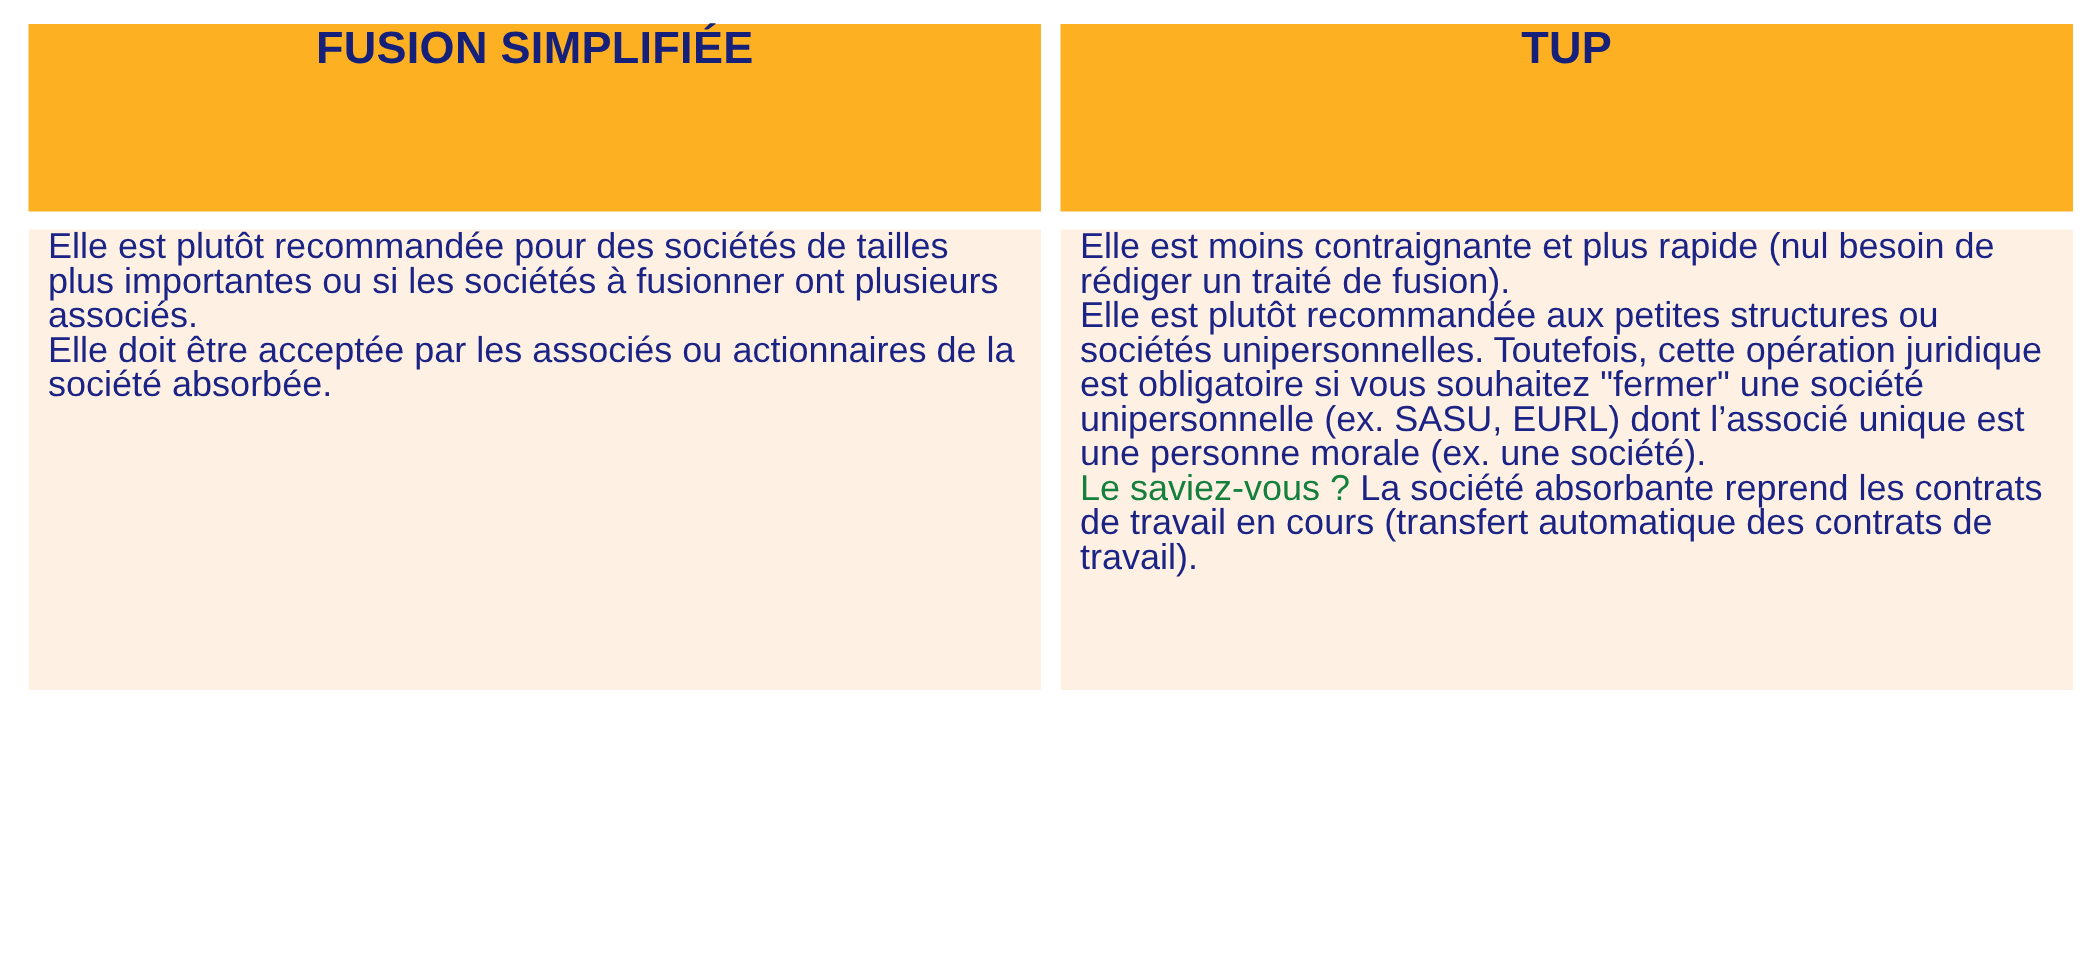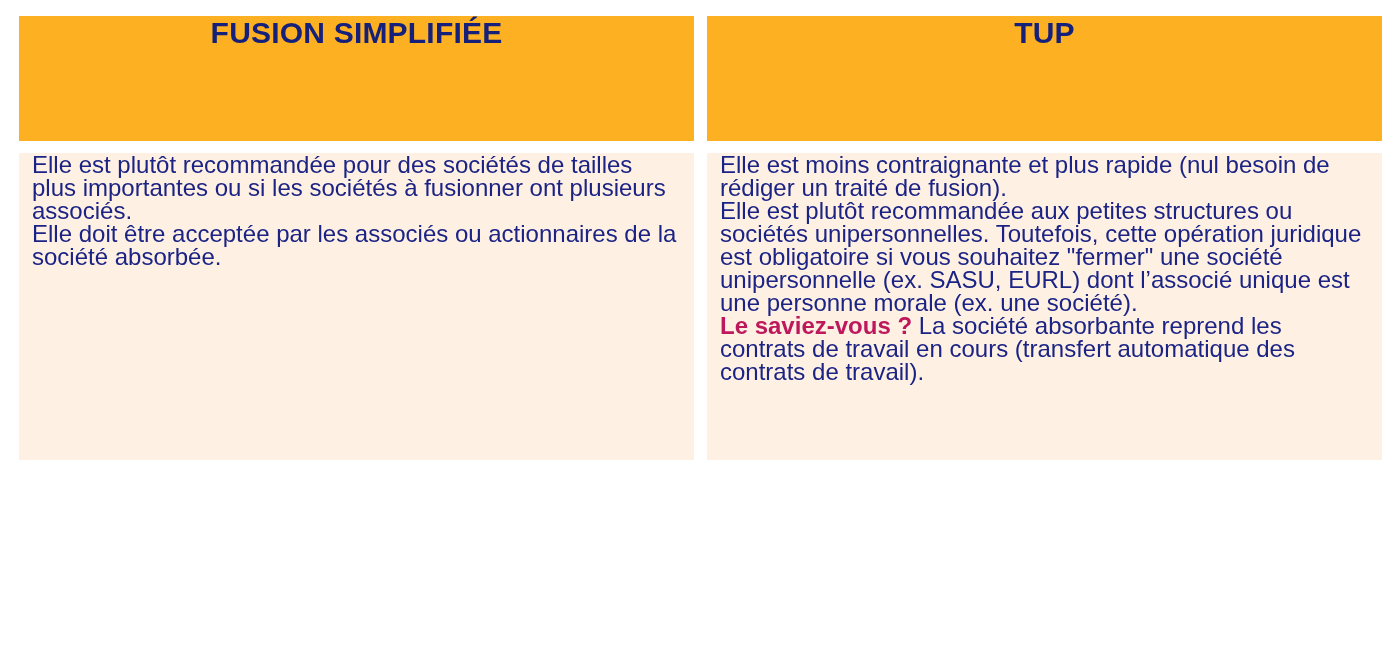--- a/index.html
+++ b/index.html
@@ -42,22 +42,22 @@
       padding: 0 14px 0 13px;
       box-sizing: border-box;
       color: #1B2385;
       font-size: 24px;
       line-height: 23px;
     }
     .cell .content p {
       margin: 0;
     }
     .cell b {
-      font-weight: bold;
-      color: #be185d;
+      font-weight: normal;
+      color: #15803d;
       margin-top: 19px;
     }
   </style>
 </head>
 <body>
 
 <div class="table">
   <div class="head">
     <span>FUSION SIMPLIFIÉE</span>
   </div>

